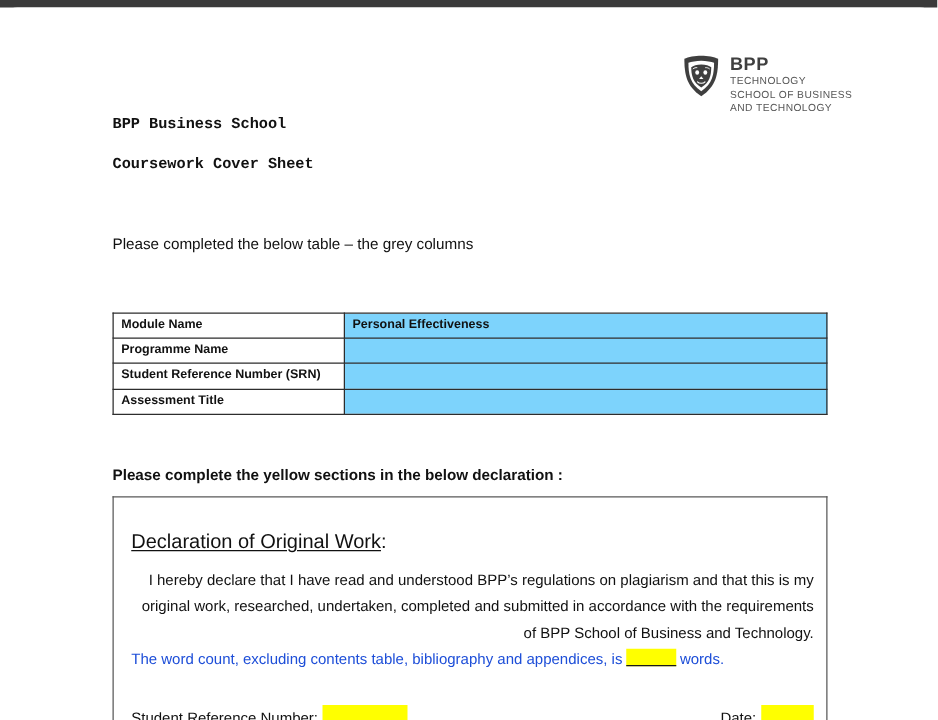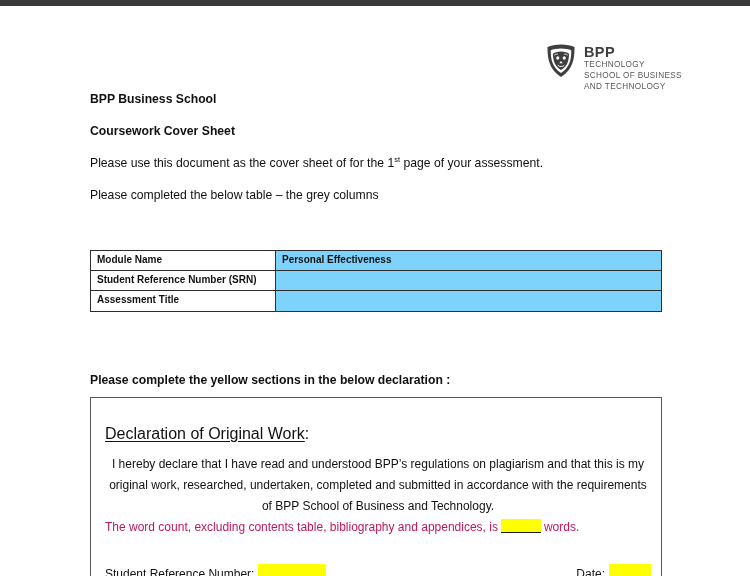--- a/index.html
+++ b/index.html
@@ -67,20 +67,21 @@
   }
 
   
   .doc-heading {
     position: absolute;
     left: 90px;
     font-size: 12.2px;
     font-weight: bold;
     color: #111;
     white-space: nowrap;
+    font-family: Liberation Mono, monospace;
   }
   #heading-business-school { top: 86px; }
   #heading-cover-sheet { top: 118px; }
 
   .doc-para {
     position: absolute;
     left: 90px;
     font-size: 12.2px;
     color: #111;
     white-space: nowrap;
@@ -145,29 +146,29 @@
     text-underline-offset: 2px;
   }
   #declaration-body {
     position: absolute;
     top: 56px;
     left: 14px;
     width: 546px;
     font-size: 12px;
     line-height: 1.74;
     color: #111;
-    text-align: center;
+    text-align: right;
   }
   #wordcount-line {
     position: absolute;
     top: 121px;
     left: 14px;
     width: 546px;
     font-size: 12px;
-    color: #be185d;
+    color: #1d4ed8;
     white-space: nowrap;
   }
   #signature-line {
     position: absolute;
     top: 166px;
     left: 14px;
     width: 546px;
     font-size: 12px;
     color: #111;
     white-space: nowrap;
@@ -209,29 +210,32 @@
       <div id="logo-wordmark">BPP</div>
       <div class="logo-sub-line">TECHNOLOGY</div>
       <div class="logo-sub-line">SCHOOL OF BUSINESS</div>
       <div class="logo-sub-line">AND TECHNOLOGY</div>
     </div>
   </div>
 
   <div class="doc-heading" id="heading-business-school">BPP Business School</div>
   <div class="doc-heading" id="heading-cover-sheet">Coursework Cover Sheet</div>
 
-  <div class="doc-para" id="para-cover-instruction"><span>Please use this document as the cover sheet of for the 1</span><sup class="ordinal">st</sup><span> page of your assessment.</span></div>
 
   <div class="doc-para" id="para-table-instruction">Please completed the below table – the grey columns</div>
 
   <table id="info-table">
     <tbody>
       <tr>
         <td class="label-cell">Module Name</td>
         <td class="value-cell">Personal Effectiveness</td>
+      </tr>
+      <tr>
+        <td class="label-cell">Programme Name</td>
+        <td class="value-cell"></td>
       </tr>
       <tr>
         <td class="label-cell">Student Reference Number (SRN)</td>
         <td class="value-cell"></td>
       </tr>
       <tr>
         <td class="label-cell">Assessment Title</td>
         <td class="value-cell"></td>
       </tr>
     </tbody>

